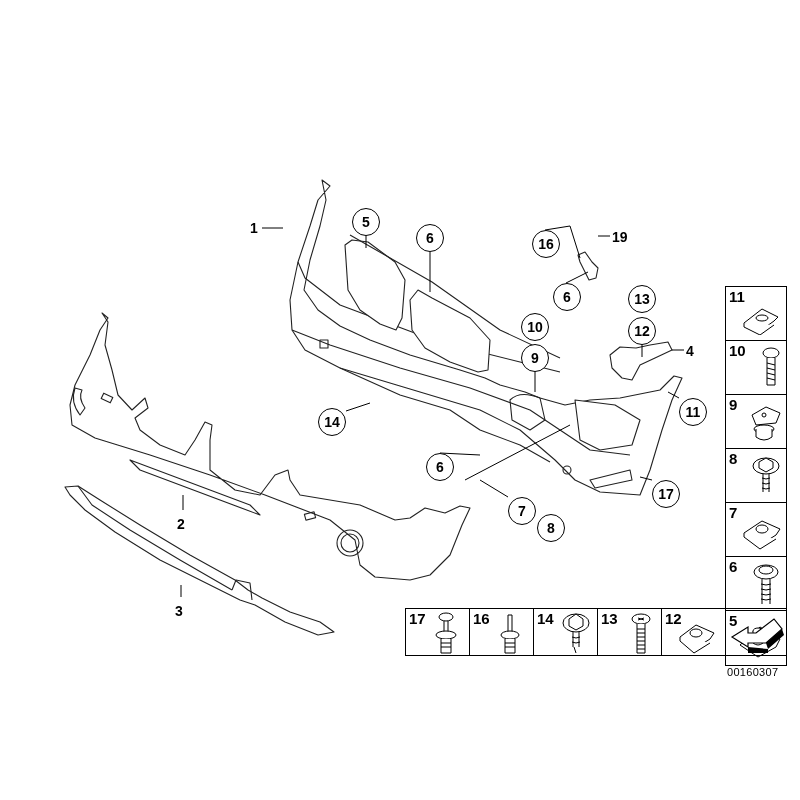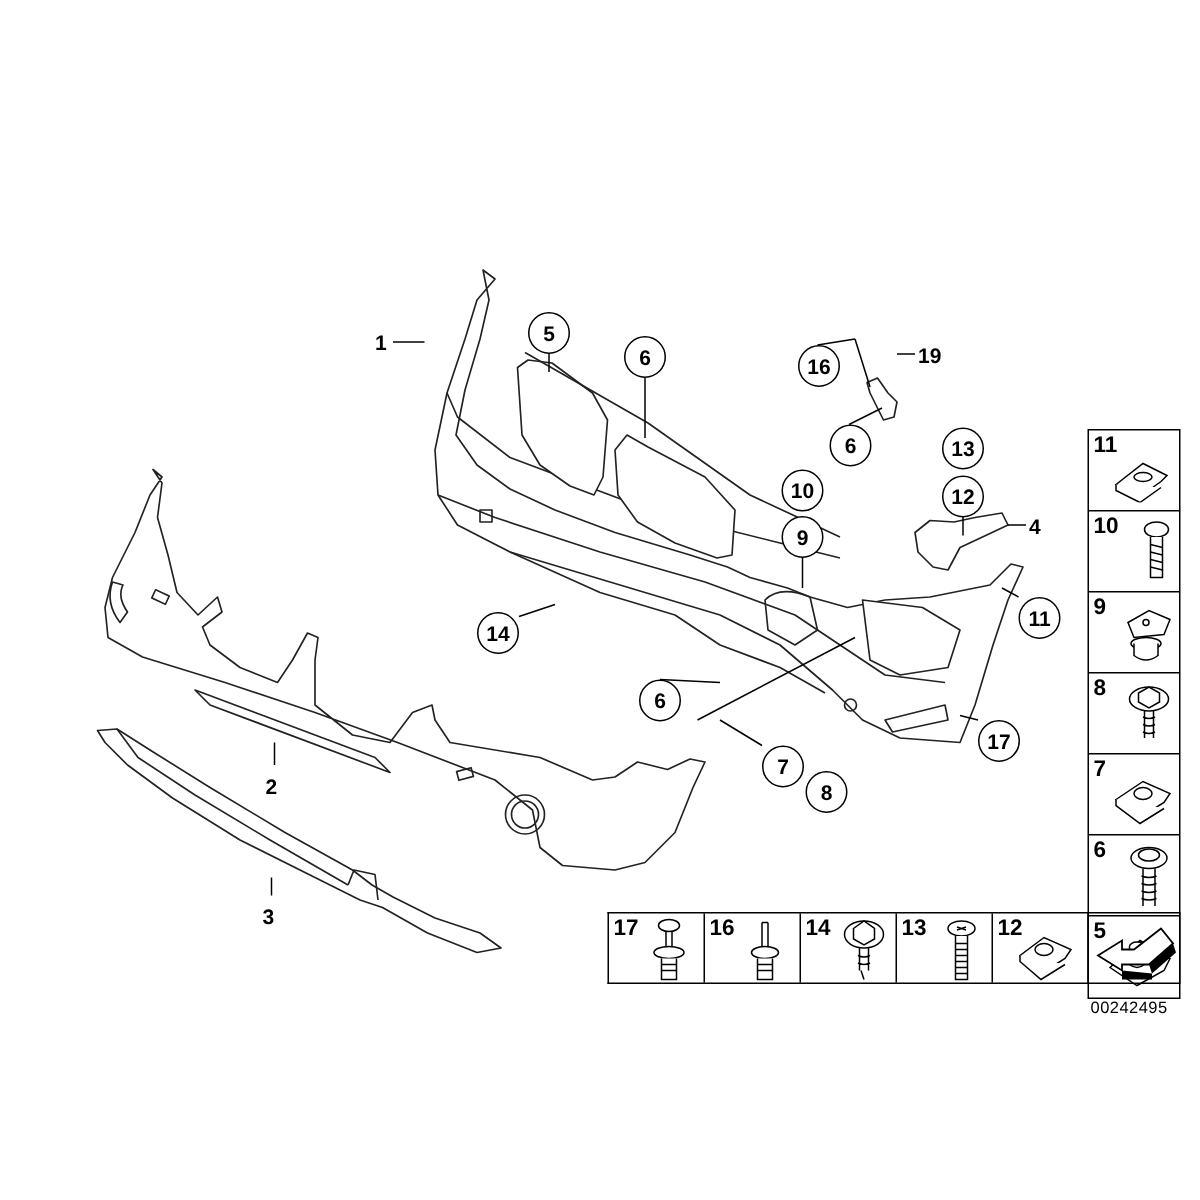--- a/index.html
+++ b/index.html
@@ -229,14 +229,14 @@
     </div>
   </div>
 
   <div style="position:absolute;left:725px;top:608px;width:62px;height:48px;border:1px solid #000;box-sizing:border-box;">
     <svg width="60" height="46" style="position:absolute;left:0;top:0">
       <path d="M6 28 L22 38 L22 34 L40 34 L56 20 L48 10 L30 24 L22 24 L22 18 Z" fill="#fff" stroke="#000" stroke-width="1.2"></path>
       <path d="M22 38 L22 44 L42 44 L42 40 Z M42 40 L58 26 L56 20 L40 34 Z" fill="#000"></path>
     </svg>
   </div>
 
-  <span class="diagram-id">00242495</span>
+  <span class="diagram-id">00160307</span>
 </div>
 
 </body></html>

